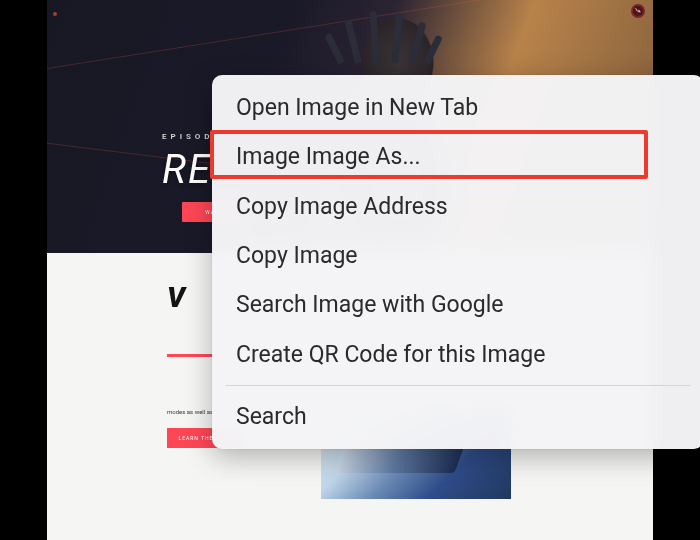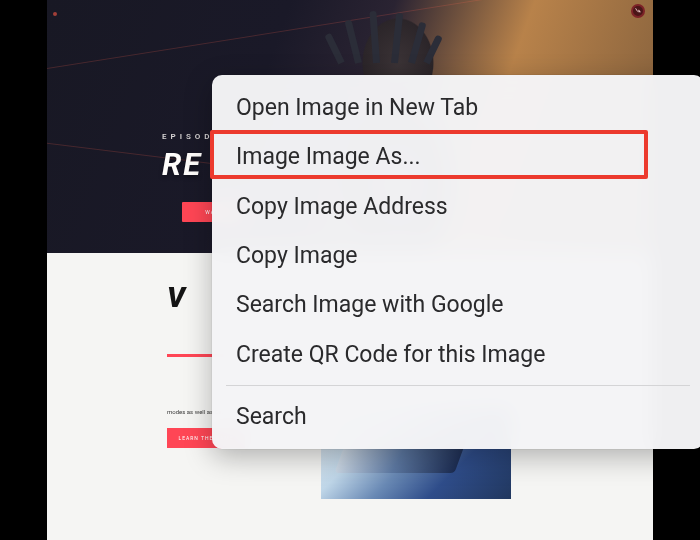--- a/index.html
+++ b/index.html
@@ -54,22 +54,22 @@
     color: #d7d4d4;
     font-size: 8px;
     letter-spacing: 4px;
     font-weight: 600;
   }
   .hero-title {
     position: absolute;
     left: 115px;
     top: 146px;
     color: #fffdfb;
-    font-size: 31px;
-    font-weight: 700;
+    font-size: 40px;
+    font-weight: 400;
     letter-spacing: 2px;
     font-style: italic;
     text-shadow: 0 2px 4px rgba(0,0,0,0.4);
   }
   .hero-cta {
     position: absolute;
     left: 135px;
     top: 202px;
     width: 60px;
     height: 20px;

